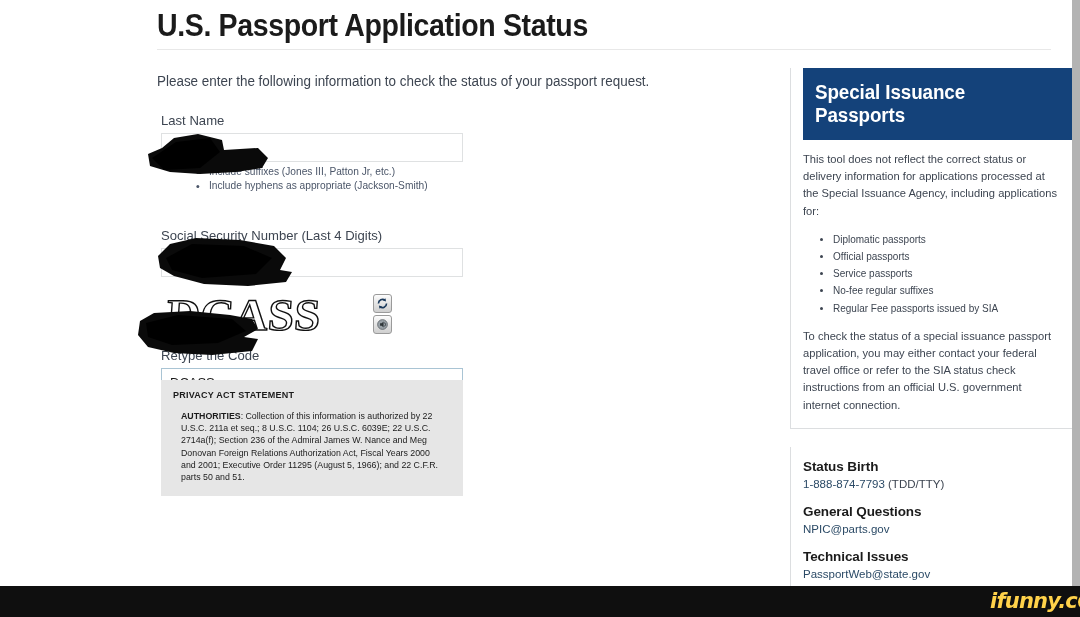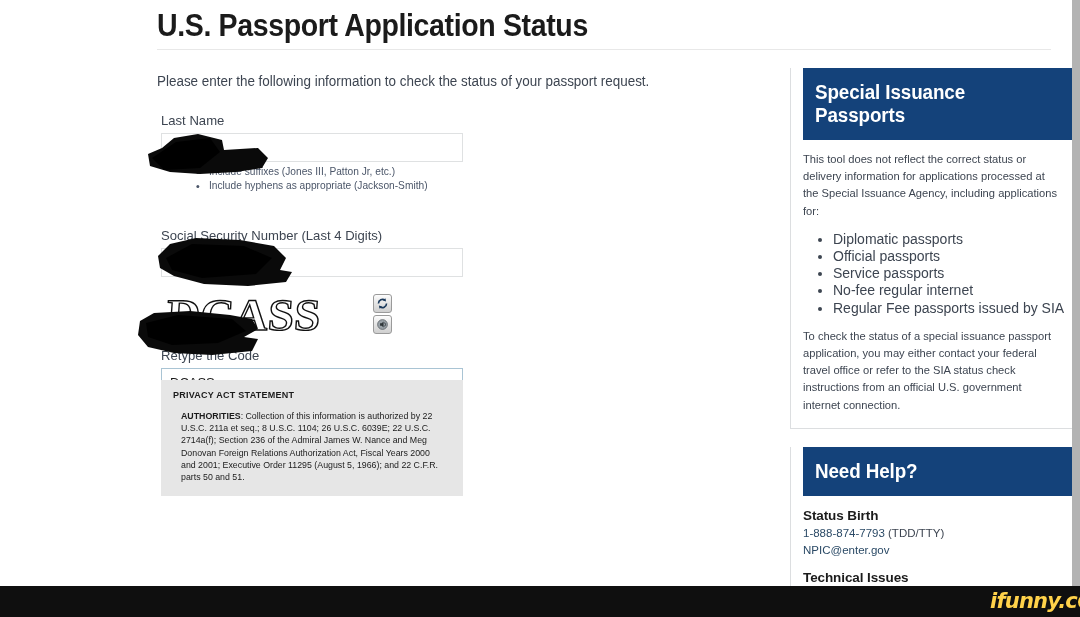--- a/index.html
+++ b/index.html
@@ -190,21 +190,21 @@
     transform: scaleX(0.97);
     transform-origin: left center;
   }
   .card-body p.last { margin-bottom: 0; }
   .card-body ul {
     margin: 0 0 11px 0;
     padding-left: 30px;
     list-style: disc;
   }
   .card-body ul li {
-    font-size: 14px;
+    font-size: 10px;
     line-height: 17.2px;
     color: #3d4551;
   }
 
   .help-body { padding: 12px 12px 10px 12px; }
   .help-h {
     font-size: 13.5px;
     font-weight: bold;
     color: #1b1b1b;
     margin: 0 0 2px 0;
@@ -372,37 +372,35 @@
     <div class="card">
       <div class="card-header">
         <h2>Special Issuance Passports</h2>
       </div>
       <div class="card-body">
         <p>This tool does not reflect the correct status or delivery information for applications processed at the Special Issuance Agency, including applications for:</p>
         <ul>
           <li>Diplomatic passports</li>
           <li>Official passports</li>
           <li>Service passports</li>
-          <li>No-fee regular internet</li>
+          <li>No-fee regular suffixes</li>
           <li>Regular Fee passports issued by SIA</li>
         </ul>
         <p class="last">To check the status of a special issuance passport application, you may either contact your federal travel office or refer to the SIA status check instructions from an official U.S. government internet connection.</p>
       </div>
     </div>
 
     <div class="card">
-      <div class="card-header">
-        <h2>Need Help?</h2>
-      </div>
       <div class="help-body">
 
         <div class="help-h">Status Birth</div>
         <p class="help-line"><a class="help-link" href="#">1-888-874-7793</a><span> (TDD/TTY)</span></p>
 
-        <p class="help-line"><a class="help-link" href="#">NPIC@enter.gov</a></p>
+        <div class="help-h sp">General Questions</div>
+        <p class="help-line"><a class="help-link" href="#">NPIC@parts.gov</a></p>
 
         <div class="help-h sp">Technical Issues</div>
         <p class="help-line"><a class="help-link" href="#">PassportWeb@state.gov</a></p>
       </div>
     </div>
   </div>
 
   <div class="edge-strip"></div>
 
   <div class="bottom-bar">

